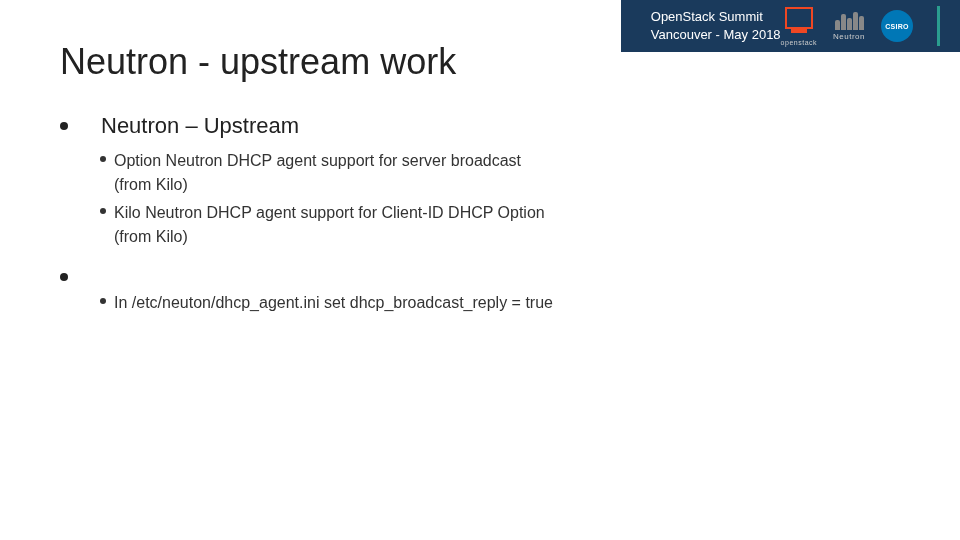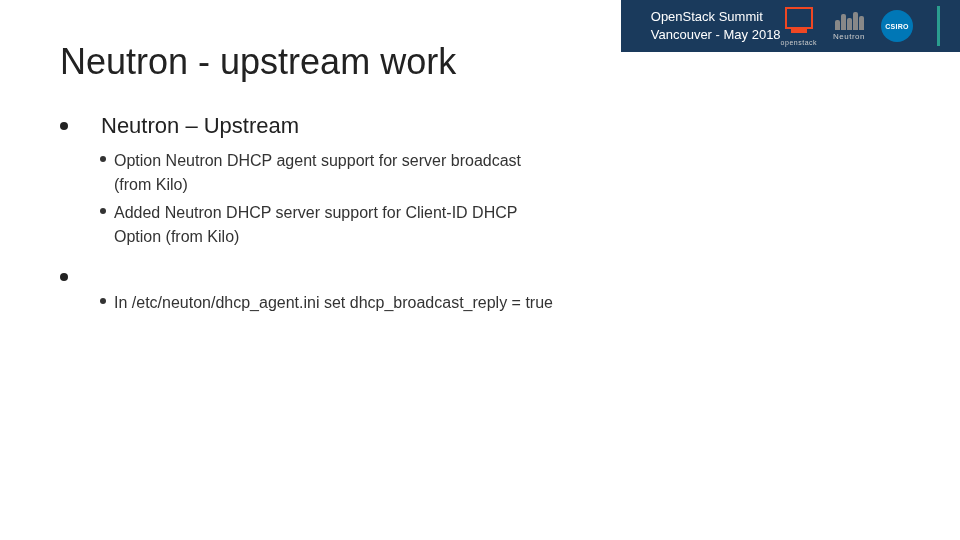--- a/index.html
+++ b/index.html
@@ -210,21 +210,21 @@
         <span class="bullet-dot"></span>
         <span>Neutron – Upstream</span>
       </div>
       <div class="sub-bullets">
         <div class="sub-bullet">
           <span class="sub-bullet-dot"></span>
           <span>Option Neutron DHCP agent support for server broadcast (from Kilo)</span>
         </div>
         <div class="sub-bullet">
           <span class="sub-bullet-dot"></span>
-          <span>Added Neutron DHCP server support for Client-ID DHCP Option (from Kilo)</span>
+          <span>Kilo Neutron DHCP agent support for Client-ID DHCP Option (from Kilo)</span>
         </div>
       </div>
     </div>
 
     <div class="section">
       <div class="section-heading">
         <span class="bullet-dot"></span>
       </div>
       <div class="sub-bullets">
         <div class="sub-bullet">

